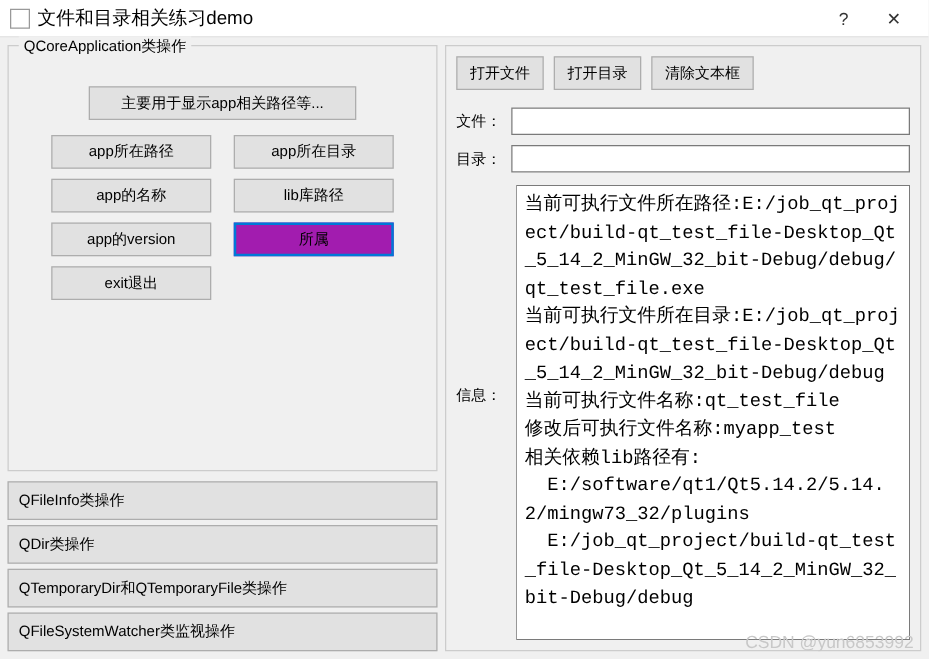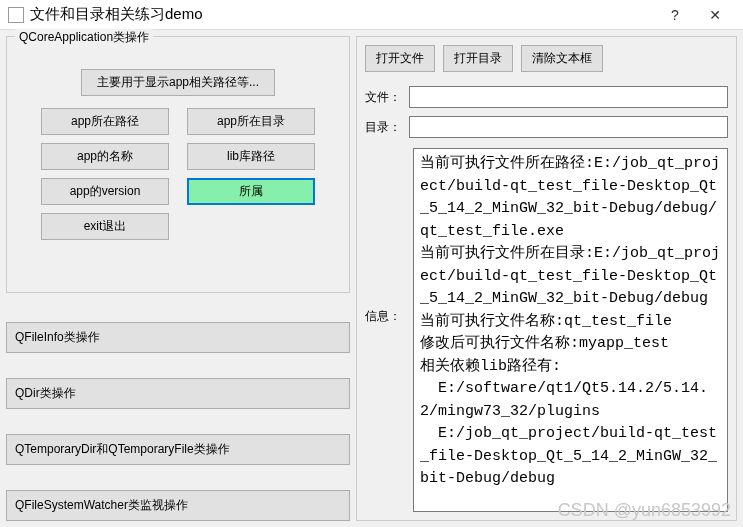--- a/index.html
+++ b/index.html
@@ -2,40 +2,40 @@
 <html><head>
   <meta charset="utf-8">
   <style>
     * { box-sizing: border-box; margin: 0; padding: 0; }
     body { font-family: "Microsoft YaHei", SimSun, sans-serif; font-size: 12px; background: #f0f0f0; width: 743px; height: 527px; overflow: hidden; position: relative; }
     .titlebar { height: 30px; background: #fff; display: flex; align-items: center; padding: 0 8px; border-bottom: 1px solid #ddd; }
     .titlebar .ticon { width: 16px; height: 16px; background: #fff; border: 1px solid #999; margin-right: 6px; }
     .titlebar .ttext { flex: 1; font-size: 15px; }
     .titlebar .tbtn { width: 40px; height: 28px; display: flex; align-items: center; justify-content: center; cursor: pointer; font-size: 14px; color: #333; }
     .content { display: flex; padding: 6px; gap: 6px; height: calc(100% - 30px); }
-    .leftcol { width: 344px; display: flex; flex-direction: column; gap: 21px; }
+    .leftcol { width: 344px; display: flex; flex-direction: column; }
     .rightcol { flex: 1; border: 1px solid #ccc; padding: 8px; background: #f0f0f0; display: flex; flex-direction: column; }
     .groupbox { border: 1px solid #ccc; padding: 8px; background: #f0f0f0; position: relative; margin-bottom: 4px; }
     .groupbox.tall { flex: 1; padding-top: 20px; }
     .gb-title { position: absolute; top: -8px; left: 8px; background: #f0f0f0; padding: 0 4px; font-size: 12px; }
     .btn { border: 1px solid #adadad; background: #e1e1e1; padding: 4px 6px; font-size: 12px; cursor: pointer; text-align: center; display: inline-block; font-family: inherit; }
-    .btn.selected { border: 2px solid #0078d7; background: #86efac; padding: 3px 5px; }
-    .long-btn { display: block; margin: 12px auto 12px; width: 194px; }
+    .btn.selected { border: 2px solid #0078d7; background: #a21caf; padding: 3px 5px; }
+    .long-btn { display: block; margin: 12px auto 12px; width: 214px; }
     .btn-grid { display: grid; grid-template-columns: 1fr 1fr; gap: 8px 18px; padding: 0 26px 8px; }
     .btn-grid .btn { width: 100%; }
     .sec-btn { display: block; width: 100%; text-align: left; padding: 6px 8px; margin-top: 4px; }
     .toprow { display: flex; gap: 8px; margin-bottom: 14px; }
     .toprow .btn { padding: 4px 10px; }
     .fldrow { display: flex; align-items: center; gap: 4px; margin-bottom: 8px; }
     .fldrow .lbl { width: 40px; text-align: left; }
     .fldrow input { flex: 1; border: 1px solid #7a7a7a; padding: 3px 4px; font-size: 12px; font-family: inherit; height: 22px; }
     .inforow { display: flex; align-items: flex-start; gap: 8px; margin-top: 2px; flex: 1; min-height: 0; }
     .inforow .lbl { width: 40px; padding-top: 160px; }
     .infobox { flex: 1; border: 1px solid #7a7a7a; background: #fff; padding: 4px 6px; font-family: SimSun, "Courier New", monospace; font-size: 15px; line-height: 1.5; white-space: pre-wrap; word-break: break-all; overflow: auto; height: 100%; }
-    .watermark { position: absolute; bottom: 6px; right: 12px; font-size: 18px; color: #c8c8c8; pointer-events: none; font-family: Arial, sans-serif; }
+    .watermark { position: absolute; bottom: 6px; right: 12px; font-size: 14px; color: #c8c8c8; pointer-events: none; font-family: Arial, sans-serif; }
   </style>
 </head>
 <body>
 
 <div class="titlebar">
   <div class="ticon"></div>
   <div class="ttext">文件和目录相关练习demo</div>
   <div class="tbtn">?</div>
   <div class="tbtn">✕</div>
 </div>

